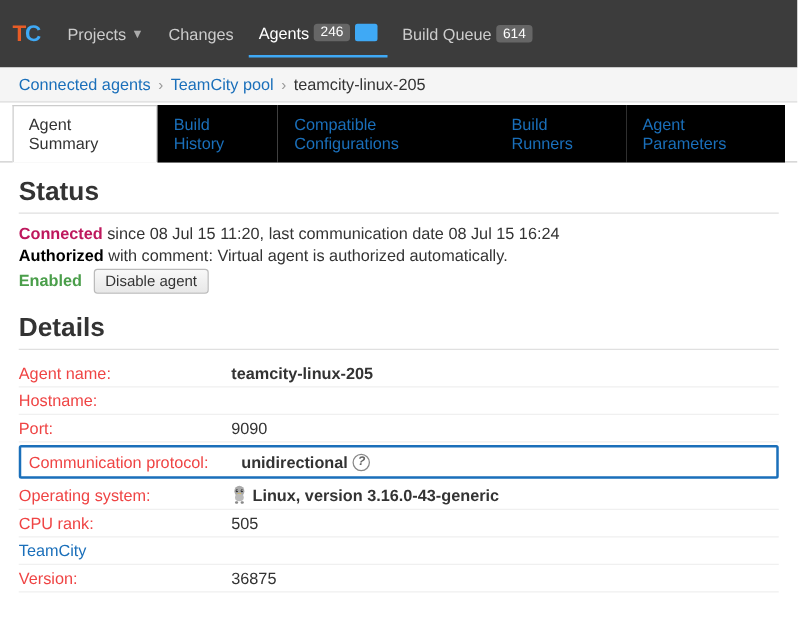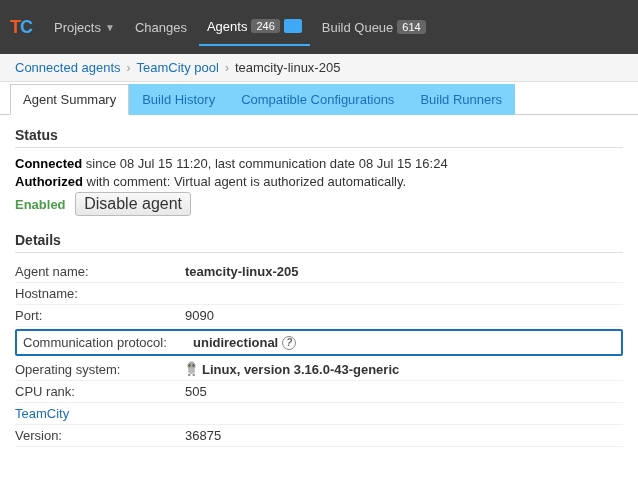--- a/index.html
+++ b/index.html
@@ -98,76 +98,76 @@
       margin-top: 2px;
     }
     .tab {
       padding: 7px 12px;
       font-size: 13px;
       cursor: pointer;
       color: #1a6fba;
       border: 1px solid transparent;
       border-bottom: none;
       margin-bottom: -1px;
-      background: #7dd3fc;
+      background: #000000;
       text-decoration: none;
     }
     .tab.active {
       color: #333;
       border-color: #ccc;
       border-bottom: 1px solid #fff;
       background: #fff;
       font-weight: normal;
     }
 
     
     .content {
       padding: 12px 15px;
     }
 
     
     .section-title {
-      font-size: 14px;
+      font-size: 21px;
       font-weight: bold;
       color: #333;
       margin-bottom: 8px;
       border-bottom: 1px solid #e0e0e0;
       padding-bottom: 4px;
     }
 
     
     .status-section { margin-bottom: 16px; }
     .status-row { margin: 3px 0; font-size: 13px; }
-    .status-connected { color: #000000; font-weight: bold; }
+    .status-connected { color: #be185d; font-weight: bold; }
     .status-authorized { color: #000000; font-weight: bold; }
     .status-enabled { color: #4a9e4a; font-weight: bold; }
 
     
     .disable-btn {
       display: inline-block;
       padding: 2px 8px;
       border: 1px solid #bbb;
       background: linear-gradient(to bottom, #f8f8f8, #e8e8e8);
       color: #333;
-      font-size: 16px;
+      font-size: 12px;
       cursor: pointer;
       border-radius: 3px;
       margin-left: 6px;
     }
 
     
     .details-section { margin-top: 4px; }
     .detail-row {
       display: flex;
       align-items: center;
       padding: 3px 0;
       font-size: 13px;
       border-bottom: 1px solid #f0f0f0;
     }
-    .detail-label { color: #404040; min-width: 170px; }
+    .detail-label { color: #ef4444; min-width: 170px; }
     .detail-value { color: #333; }
     .detail-value-bold { font-weight: bold; }
     .detail-value-link { color: #1a6fba; text-decoration: none; cursor: pointer; }
 
     
     .protocol-row {
       border: 2px solid #1a6fba !important;
       padding: 4px 6px;
       border-radius: 2px;
       margin: 2px 0;
@@ -235,20 +235,23 @@
     <span>Agent Summary</span>
   </a>
   <a class="tab">
     <span>Build History</span>
   </a>
   <a class="tab">
     <span>Compatible Configurations</span>
   </a>
   <a class="tab">
     <span>Build Runners</span>
+  </a>
+  <a class="tab">
+    <span>Agent Parameters</span>
   </a>
 </div>
 
 <div class="content">
 
   <div class="status-section">
     <div class="section-title">Status</div>
 
     <div class="status-row">
       <span class="status-connected">Connected</span>

